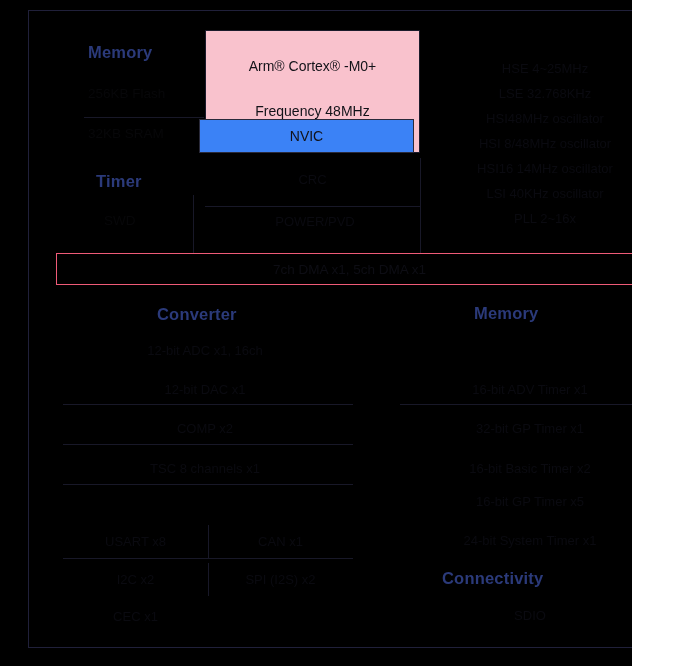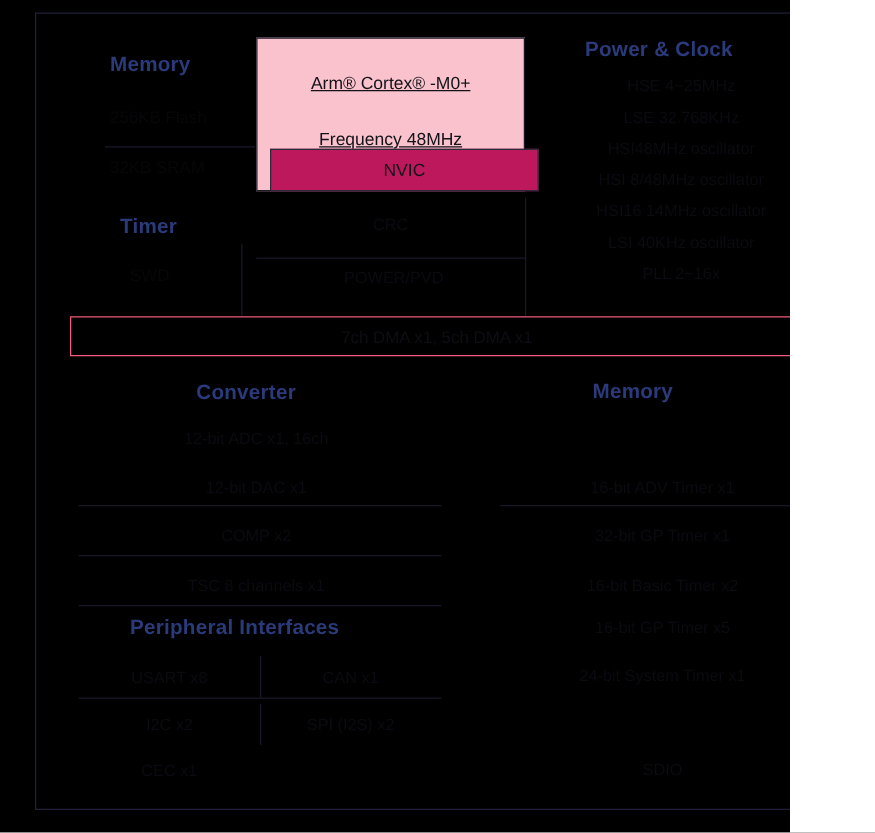--- a/index.html
+++ b/index.html
@@ -15,22 +15,22 @@
   .body{color:#070709;font-size:13.5px;}
   .body-c{color:#0a0a10;font-size:13px;}
 
   
   .rule{position:absolute;background:#181828;height:1px;}
   .vrule{position:absolute;background:#181828;width:1px;}
 
   
   .cpu{position:absolute;left:205px;top:30px;width:215px;height:123px;background:#f9c2cd;
        border:1px solid #1b1b2b;box-sizing:border-box;}
-  .cpu-text{position:absolute;left:0;right:0;text-align:center;color:#121218;font-size:14px;text-decoration:underline;}
-  .nvic{position:absolute;left:216px;top:119px;width:215px;height:34px;background:#be185d;
+  .cpu-text{position:absolute;left:0;right:0;text-align:center;color:#121218;font-size:14px;}
+  .nvic{position:absolute;left:199px;top:119px;width:215px;height:34px;background:#3b82f6;
         border:1px solid #2a2a3a;box-sizing:border-box;display:flex;align-items:center;justify-content:center;
         color:#121218;font-size:14px;}
 
   
   .bus{position:absolute;left:56px;top:253px;width:587px;height:32px;border:1px solid #ef5b78;
        box-sizing:border-box;display:flex;align-items:center;justify-content:center;}
   .bus span{color:#0d0d14;font-size:13.5px;}
 
   
   .cell{position:absolute;display:flex;align-items:center;justify-content:center;
@@ -55,21 +55,20 @@
     <div class="cpu-text" style="top:27px;">Arm® Cortex® -M0+</div>
     <div class="cpu-text" style="top:72px;">Frequency 48MHz</div>
   </div>
   <div class="nvic">NVIC</div>
 
   <div class="t body-c" style="left:265px;top:172px;width:95px;text-align:center;">CRC</div>
   <div class="rule" style="left:205px;top:206px;width:215px;"></div>
   <div class="t body-c" style="left:240px;top:214px;width:150px;text-align:center;">POWER/PVD</div>
   <div class="vrule" style="left:420px;top:158px;height:95px;"></div>
 
-  <div class="t hdr" style="left:468px;top:31px;">Power &amp; Clock</div>
   <div class="t body-c" style="left:440px;top:61px;width:210px;text-align:center;">HSE 4~25MHz</div>
   <div class="t body-c" style="left:440px;top:86px;width:210px;text-align:center;">LSE 32.768KHz</div>
   <div class="t body-c" style="left:440px;top:111px;width:210px;text-align:center;">HSI48MHz oscillator</div>
   <div class="t body-c" style="left:440px;top:136px;width:210px;text-align:center;">HSI 8/48MHz oscillator</div>
   <div class="t body-c" style="left:440px;top:161px;width:210px;text-align:center;">HSI16 14MHz oscillator</div>
   <div class="t body-c" style="left:440px;top:186px;width:210px;text-align:center;">LSI 40KHz oscillator</div>
   <div class="t body-c" style="left:440px;top:211px;width:210px;text-align:center;">PLL 2~16x</div>
 
   <div class="bus">
     <span>7ch DMA x1, 5ch DMA x1</span>
@@ -85,28 +84,28 @@
   <div class="rule" style="left:63px;top:484px;width:290px;"></div>
 
   <div class="t hdr" style="left:474px;top:304px;">Memory</div>
   <div class="t body-c" style="left:410px;top:382px;width:240px;text-align:center;">16-bit ADV Timer x1</div>
   <div class="rule" style="left:400px;top:404px;width:250px;"></div>
   <div class="t body-c" style="left:410px;top:421px;width:240px;text-align:center;">32-bit GP Timer x1</div>
   <div class="t body-c" style="left:410px;top:461px;width:240px;text-align:center;">16-bit Basic Timer x2</div>
   <div class="t body-c" style="left:410px;top:494px;width:240px;text-align:center;">16-bit GP Timer x5</div>
   <div class="t body-c" style="left:410px;top:533px;width:240px;text-align:center;">24-bit System Timer x1</div>
 
-  <div class="t hdr" style="left:104px;top:493px;">Peripheral Interfaces</div>
 
   <div class="cell" style="left:63px;top:525px;width:145px;height:32px;">USART x8</div>
   <div class="cell" style="left:208px;top:525px;width:145px;height:32px;">CAN x1</div>
   <div class="rule" style="left:63px;top:558px;width:290px;"></div>
   <div class="vrule" style="left:208px;top:525px;height:33px;"></div>
 
   <div class="cell" style="left:63px;top:563px;width:145px;height:32px;">I2C x2</div>
   <div class="cell" style="left:208px;top:563px;width:145px;height:32px;">SPI (I2S) x2</div>
   <div class="vrule" style="left:208px;top:563px;height:33px;"></div>
 
   <div class="cell" style="left:63px;top:600px;width:145px;height:32px;">CEC x1</div>
 
+  <div class="t hdr" style="left:442px;top:569px;">Connectivity</div>
   <div class="t body-c" style="left:410px;top:608px;width:240px;text-align:center;">SDIO</div>
 
 </div>
 
 </body></html>

